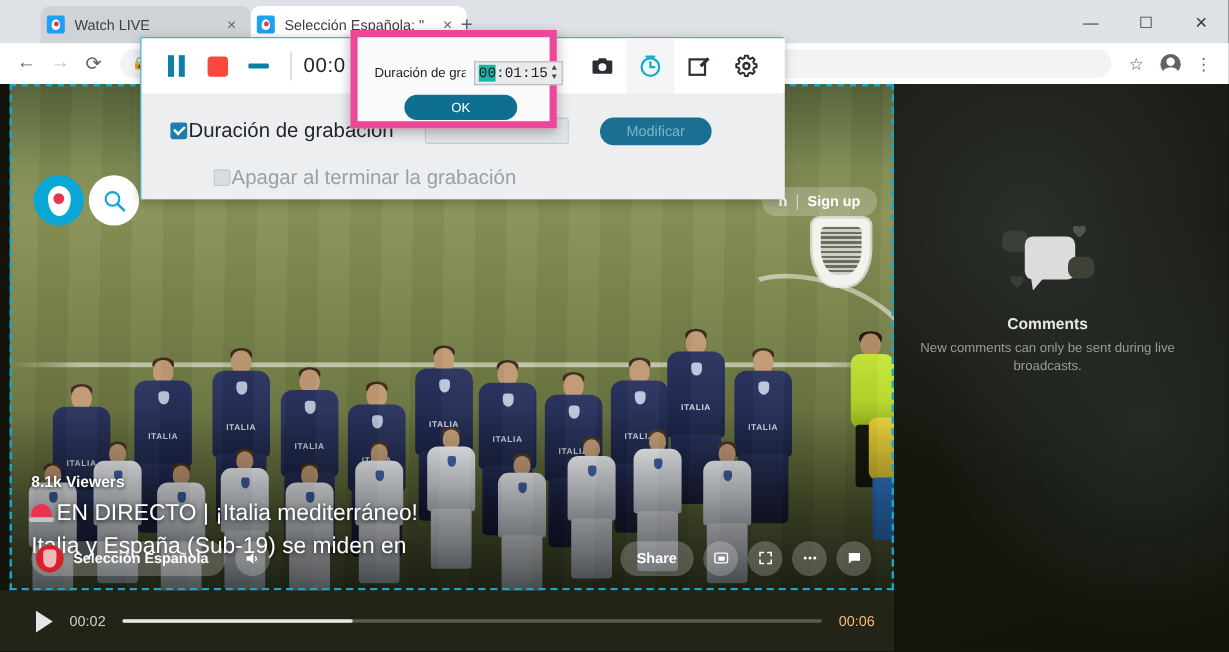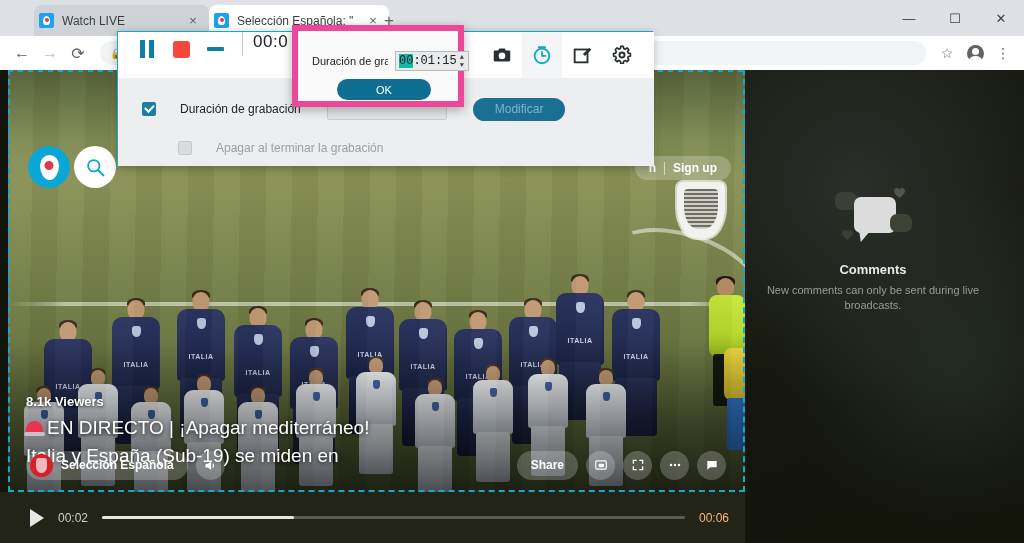--- a/index.html
+++ b/index.html
@@ -359,21 +359,21 @@
   }
 
   
   #recorder{
     position:absolute; left:117px; top:31px; width:536px; height:135px;
     background:#eceef0; border:1px solid #16a8c9; z-index:40;
     box-shadow:0 2px 9px rgba(0,0,0,.28);
   }
   #rec-toolbar{
     position:absolute; left:0; top:0; width:536px; height:46px;
-    background:#fff; display:flex; padding:0 12px;
+    background:#fff; display:flex; align-items:center; padding:0 12px;
   }
   .rec-ctl{ width:34px;height:34px;display:flex;align-items:center;justify-content:center; }
   #pause-ic{ display:flex; gap:4px; }
   #pause-ic i{ width:5px;height:18px;background:#0d7fa3;display:block; }
   #stop-ic{ width:17px;height:17px;background:#f8473c;border-radius:3px; }
   #min-ic{ width:17px;height:4px;background:#0d7fa3;border-radius:1px; }
   #rec-sep{ width:1px;height:24px;background:#c7cbd0;margin:0 10px; }
   #rec-time{
     font-size:17px; color:#22252a; letter-spacing:.5px;
     font-family:"Liberation Sans", sans-serif;
@@ -393,21 +393,21 @@
   .cbox{
     width:14px;height:14px;border-radius:2px; flex:0 0 14px;
     display:flex;align-items:center;justify-content:center;
   }
   .cbox.checked{ background:#1b7fa8; }
   .cbox.checked::after{
     content:""; width:7px;height:4px;border-left:2px solid #fff;border-bottom:2px solid #fff;
     transform:rotate(-45deg) translate(1px,-1px);
   }
   .cbox.unchecked{ background:#dadde0; border:1px solid #c6c9cd; }
-  .cb-label{ font-size:12px; color:#22252a; margin-left:24px; }
+  .cb-label{ font-size:17px; color:#22252a; margin-left:1px; }
   .cb-label.dim{ color:#9aa0a6; }
   #dur-field{
     margin-left:26px; width:120px;height:22px;background:#e2e5e8;
     border:1px solid #c9ccd1; border-radius:2px;
   }
   #modificar-btn{
     margin-left:26px; height:23px; padding:0 22px; border-radius:12px;
     background:#1b6f93; color:#7fb4c9; font-size:12px;
     display:flex;align-items:center;justify-content:center;
   }
@@ -648,21 +648,21 @@
       <span id="signup-sep"></span>
       <span>Sign up</span>
     </div>
     <div id="crest-badge">
       <span class="shield"></span>
         <span class="inner"></span>
     </div>
 
     <div id="viewers">8.1k Viewers</div>
     <div id="caption">
-      <span id="siren-emoji"></span><span>EN DIRECTO | ¡Apagar mediterráneo!</span><br>
+      <span id="siren-emoji"></span><span>EN DIRECTO | ¡Italia mediterráneo!</span><br>
       <span>Italia y España (Sub-19) se miden en</span><br>
       <br>
       
     </div>
 
     <div id="vid-controls">
       <div class="ctrl-pill" id="channel-pill">
         <span id="channel-crest"></span>
         <span>Selección Española</span>
       </div>

